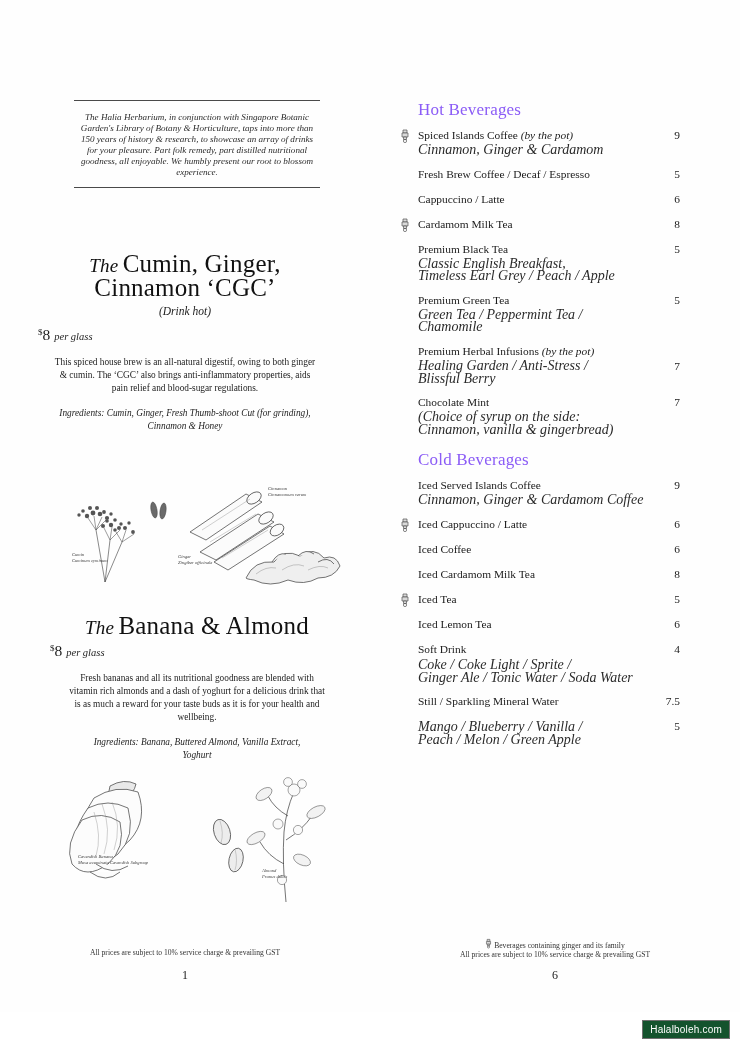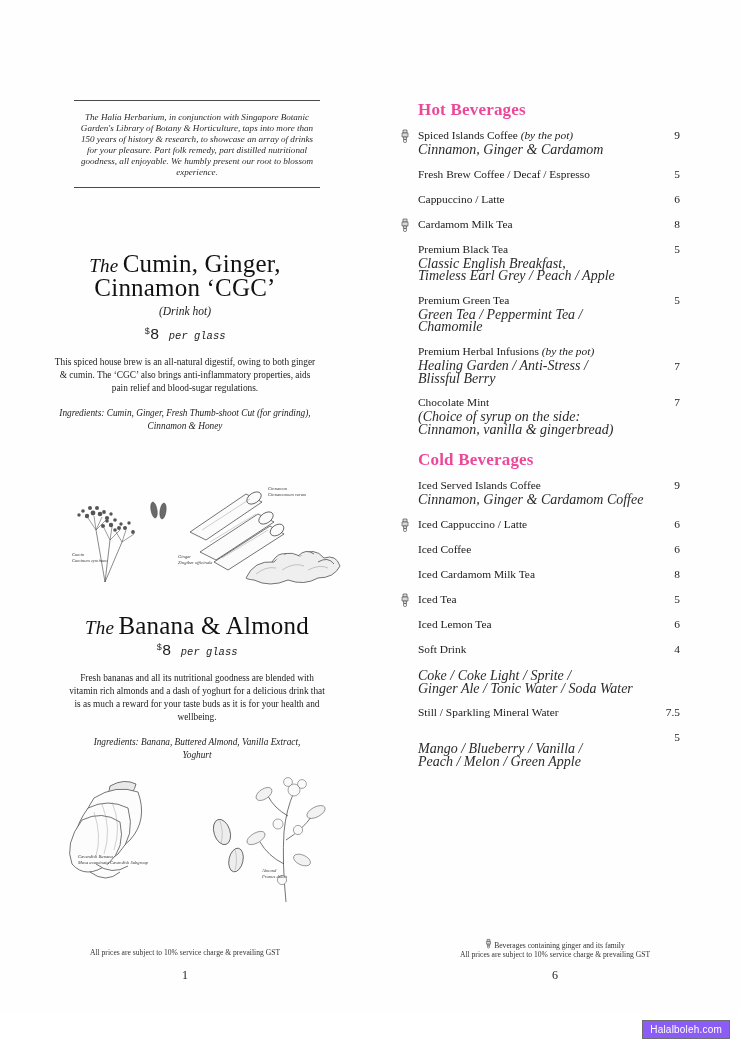--- a/index.html
+++ b/index.html
@@ -80,24 +80,22 @@
   .title-line2 { margin-top: -4px; }
 
   .served {
     text-align: center;
     font-style: italic;
     font-size: 11.5px;
     color: #1c1c1c;
     margin-top: 3px;
   }
   .price-line {
-    text-align: center;
     margin-top: 9px;
     color: #1c1c1c;
-    font-family: Liberation Mono, monospace;
   }
   .price-line .cur {
     font-size: 9px;
     vertical-align: 5px;
   }
   .price-line .amt {
     font-size: 15.5px;
   }
   .price-line .per {
     font-style: italic;
@@ -151,23 +149,23 @@
   }
   .legend-line {
     font-size: 7.6px;
     color: #333;
     text-align: center;
   }
 
   
   .section-head {
     font-family: "Liberation Serif", "DejaVu Serif", serif;
-    font-weight: bold;
+    font-weight: normal;
     font-size: 17px;
-    color: #ec4899;
+    color: #8b5cf6;
     letter-spacing: 0.2px;
   }
   .menu-list {
     margin-top: 8px;
   }
   .menu-row {
     position: relative;
     display: flex;
     align-items: flex-start;
     margin-bottom: 10px;
@@ -185,21 +183,21 @@
     font-style: italic;
   }
   .item-sub {
     font-style: italic;
     font-size: 14px;
     line-height: 12.6px;
     color: #2a2a2a;
     margin-top: 1px;
   }
   .item-sub.gap {
-    margin-top: 13px;
+    margin-top: 2px;
   }
   .item-price {
     flex: 0 0 auto;
     width: 26px;
     text-align: right;
     font-size: 11.4px;
     color: #1a1a1a;
     line-height: 15px;
   }
   .item-price.low {
@@ -211,21 +209,21 @@
     left: -18px;
     top: 0px;
     width: 10px;
     height: 16px;
   }
 
   .watermark {
     position: absolute;
     right: 10px;
     bottom: 8px;
-    background: #8b5cf6;
+    background: #14532d;
     color: #ffffff;
     font-family: "Liberation Sans", sans-serif;
     font-size: 10px;
     padding: 3px 7px;
     border: 1px solid #6f6f6f;
     letter-spacing: 0.2px;
   }
 </style>
 </head>
 <body>

